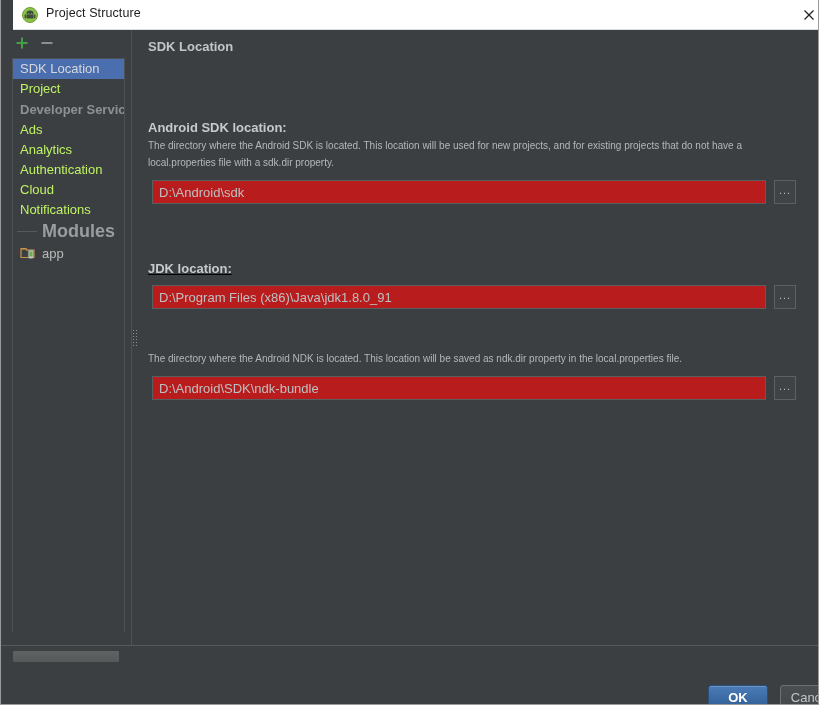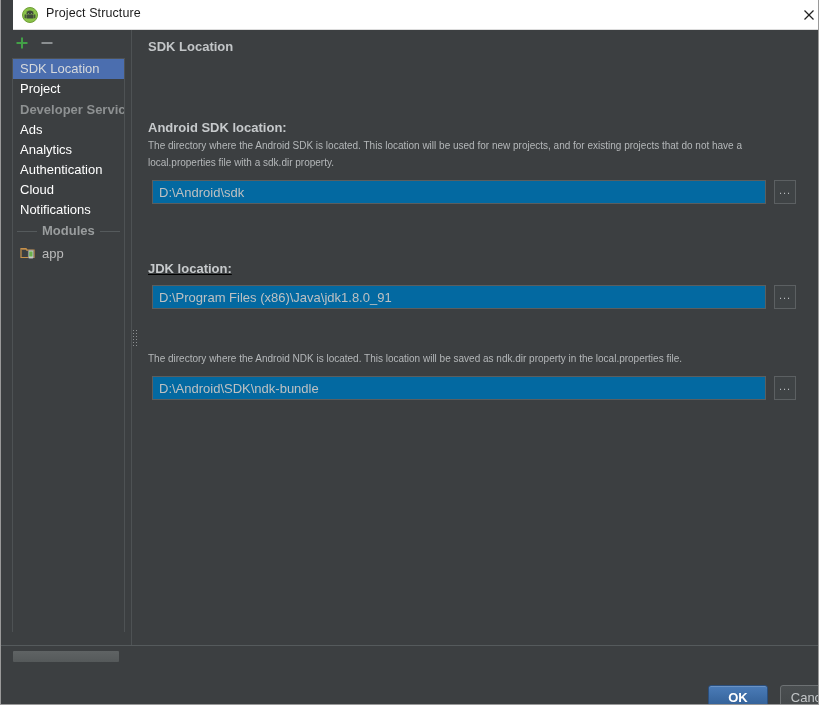--- a/index.html
+++ b/index.html
@@ -103,21 +103,21 @@
     box-sizing: border-box;
     overflow: hidden;
     background: #3c3f41;
   }
   .nav-item {
     position: relative;
     height: 20px;
     line-height: 20px;
     padding-left: 7px;
     font-size: 13px;
-    color: #ffffff;
+    color: #bef264;
     white-space: nowrap;
     cursor: default;
   }
   .nav-item.selected {
     background: #4b6eaf;
     color: #d6d9dc;
   }
   .nav-group {
     height: 21px;
     line-height: 21px;
@@ -137,21 +137,21 @@
     gap: 5px;
     padding: 0 4px;
   }
   .nav-sep .rule {
     flex: 1 1 auto;
     height: 1px;
     background: #555a5c;
   }
   .nav-sep .rule.left { flex: 0 0 20px; }
   .nav-sep .sep-label {
-    font-size: 13px;
+    font-size: 18px;
     font-weight: bold;
     color: #9a9d9e;
     white-space: nowrap;
   }
   .nav-module {
     height: 22px;
     display: flex;
     align-items: center;
     padding-left: 7px;
     gap: 6px;
@@ -240,21 +240,21 @@
     margin-top: 9px;
     height: 24px;
     width: 648px;
   }
   .path-input {
     position: absolute;
     left: 4px; top: 0;
     width: 614px;
     height: 24px;
     box-sizing: border-box;
-    background: #0369a1;
+    background: #b91c1c;
     border: 1px solid #5a5e5f;
     color: #bdc0c2;
     font-family: "Liberation Sans", sans-serif;
     font-size: 13px;
     padding: 0 6px;
     outline: none;
   }
   .browse-button {
     position: absolute;
     left: 626px; top: 0;

